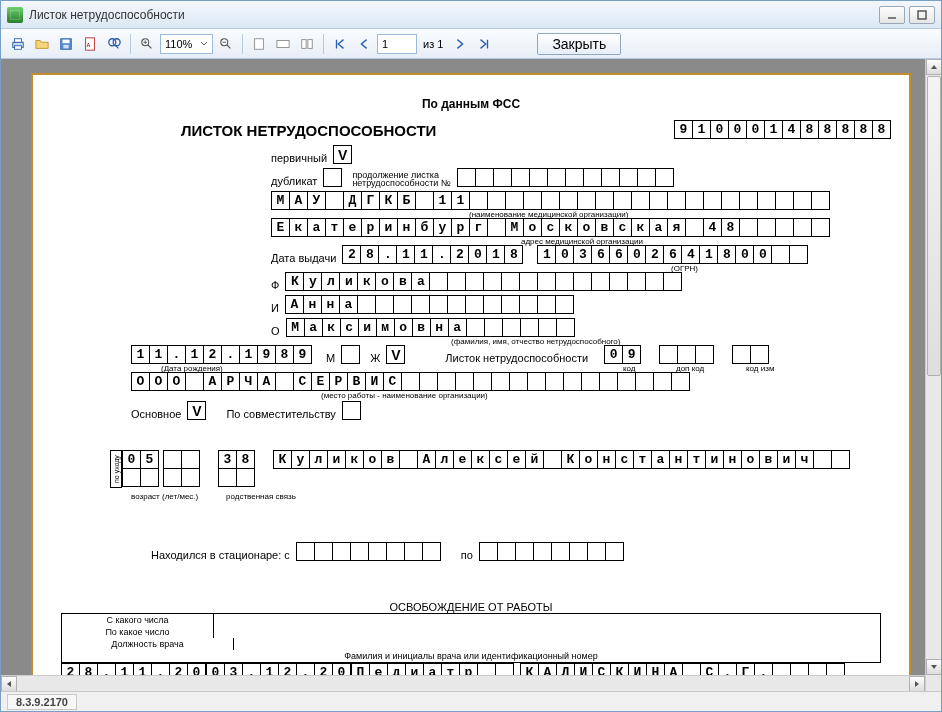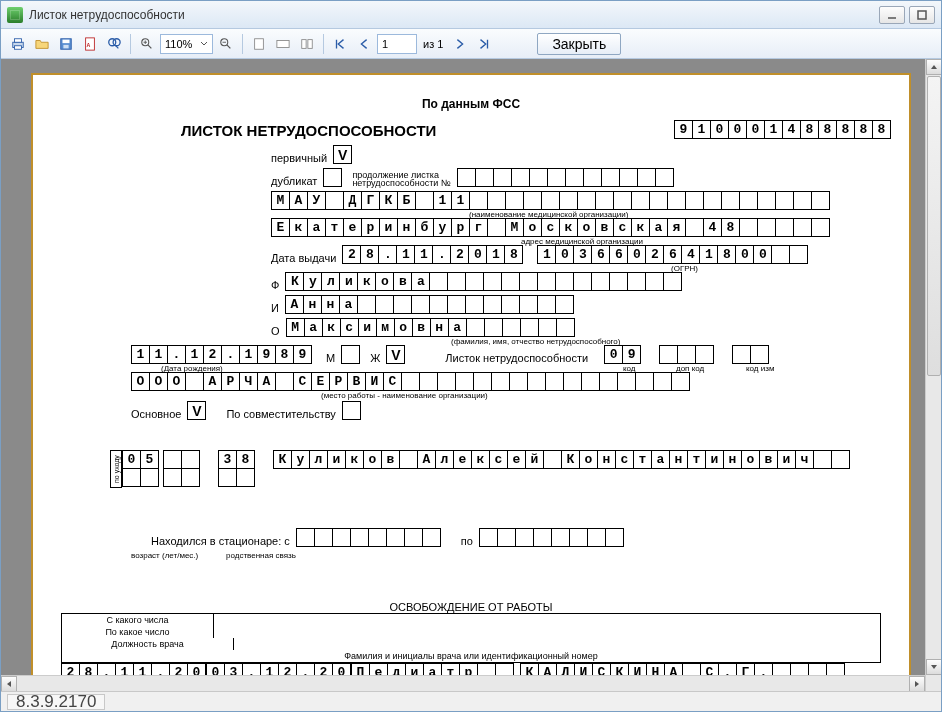--- a/index.html
+++ b/index.html
@@ -50,21 +50,21 @@
 .chk { width: 19px; height: 19px; border: 1px solid #000; display: flex; align-items: center; justify-content: center; font-size: 14px; font-weight: bold; font-family: Arial; margin-right: 10px; }
 .gap { width: 14px; }
 .thin-label { font-size: 9px; }
 .section-title { text-align: center; font-size: 11px; margin-top: 20px; }
 .table-hdr { display: flex; border: 1px solid #000; font-size: 9px; }
 .table-hdr > div { border-right: 1px solid #000; text-align: center; padding: 1px 2px; }
 .table-hdr > div:last-child { border-right: none; }
 .vert-label { writing-mode: vertical-rl; transform: rotate(180deg); font-size: 7px; text-align: center; height: 38px; width: 12px; border: 1px solid #000; margin-left: -1px; display: flex; align-items: center; justify-content: center; }
 
 
-.statusbar { height: 20px; background: #f0f0f0; border-top: 1px solid #c8c8c8; display: flex; align-items: center; padding: 0 6px; font-size: 17px; color: #444; }
+.statusbar { height: 20px; background: #f0f0f0; border-top: 1px solid #c8c8c8; display: flex; align-items: center; padding: 0 6px; font-size: 11px; color: #444; font-weight: bold; }
 .status-seg { border: 1px solid #c8c8c8; padding: 0 8px; background: #f7f7f7; height: 16px; line-height: 14px; }
 </style>
 </head>
 <body>
 
 <div class="window">
 
   <div class="titlebar">
     <div class="app-icon"></div>
     <div class="titlebar-title">Листок нетрудоспособности</div>
@@ -570,20 +570,25 @@
                 <div class="cell"></div>
               </div>
             <span style="width:18px;"></span>
             <div class="cells">
                 <div class="cell"></div>
                 <div class="cell"></div>
               </div>
           </div>
         </div>
       </div>
+      <div class="row" style="position:relative; height:10px;">
+        <span class="sublabel" style="left:80px; top:0;">возраст (лет/мес.)</span>
+        <span class="sublabel" style="left:175px; top:0;">родственная связь</span>
+      </div>
+
       <div class="row" style="margin-top:40px;">
         <span style="width:100px;"></span>
         <span class="label">Находился в стационаре: с</span>
         <div class="cells">
             <div class="cell"></div>
             <div class="cell"></div>
             <div class="cell"></div>
             <div class="cell"></div>
             <div class="cell"></div>
             <div class="cell"></div>
@@ -595,25 +600,20 @@
         <div class="cells">
             <div class="cell"></div>
             <div class="cell"></div>
             <div class="cell"></div>
             <div class="cell"></div>
             <div class="cell"></div>
             <div class="cell"></div>
             <div class="cell"></div>
             <div class="cell"></div>
           </div>
-      </div>
-
-      <div class="row" style="position:relative; height:10px;">
-        <span class="sublabel" style="left:80px; top:0;">возраст (лет/мес.)</span>
-        <span class="sublabel" style="left:175px; top:0;">родственная связь</span>
       </div>
 
       <div class="section-title" style="margin-top:40px;">ОСВОБОЖДЕНИЕ ОТ РАБОТЫ</div>
       <div class="table-hdr" style="margin:0 10px;flex-direction:column;">
         <div style="width:152px;">С какого числа</div>
         <div style="width:152px;">По какое число</div>
         <div style="width:172px;">Должность врача</div>
         <div style="flex:1;">Фамилия и инициалы врача или идентификационный номер</div>
       </div>
       <div class="row" style="margin:0 10px;">

